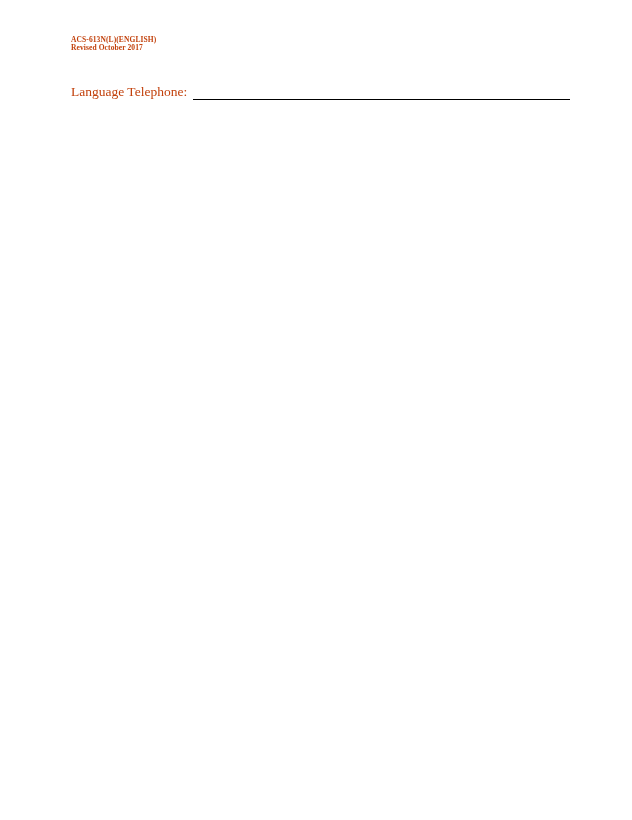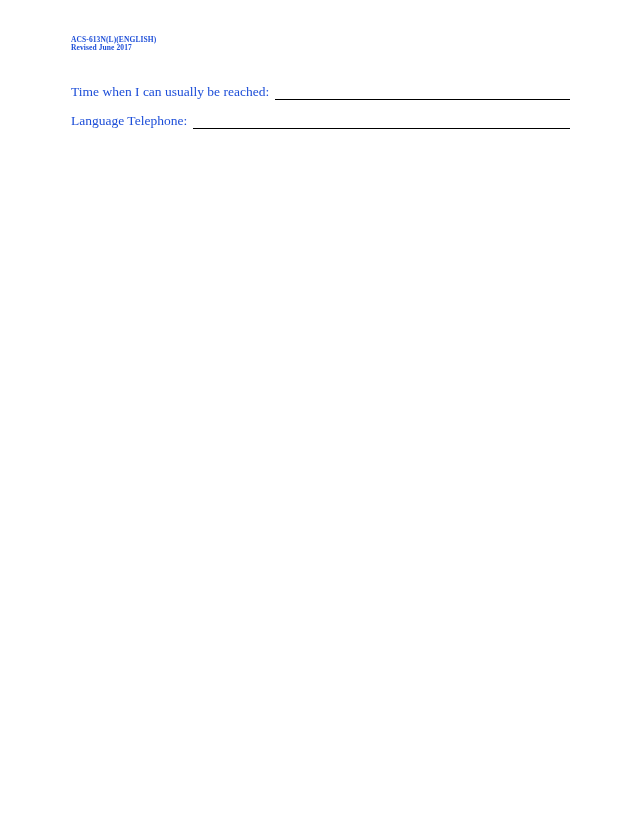--- a/index.html
+++ b/index.html
@@ -7,21 +7,21 @@
     padding: 0;
     background: #ffffff;
   }
   .page {
     position: relative;
     width: 632px;
     height: 820px;
     background: #ffffff;
     overflow: hidden;
     font-family: "Liberation Serif", serif;
-    color: #1d4ed8;
+    color: #c2410c;
   }
   .doc-header {
     position: absolute;
     left: 71px;
     top: 36px;
     font-size: 7.5px;
     font-weight: bold;
     line-height: 8px;
     letter-spacing: 0.1px;
     white-space: nowrap;
@@ -51,29 +51,25 @@
     line-height: 17px;
   }
 </style>
 </head>
 <body>
 
 <div class="page">
 
   <div class="doc-header">
     <div>ACS-613N(L)(ENGLISH)</div>
-    <div>Revised June 2017</div>
+    <div>Revised October 2017</div>
   </div>
 
   <div class="form-area">
 
-    <div class="form-row">
-      <span class="form-label">Time when I can usually be reached:</span>
-      <span class="blank-line"></span>
-    </div>
 
 
     <div class="form-row">
       <span class="form-label">Language Telephone:</span>
       <span class="blank-line"></span>
     </div>
 
   </div>
 
 </div>

